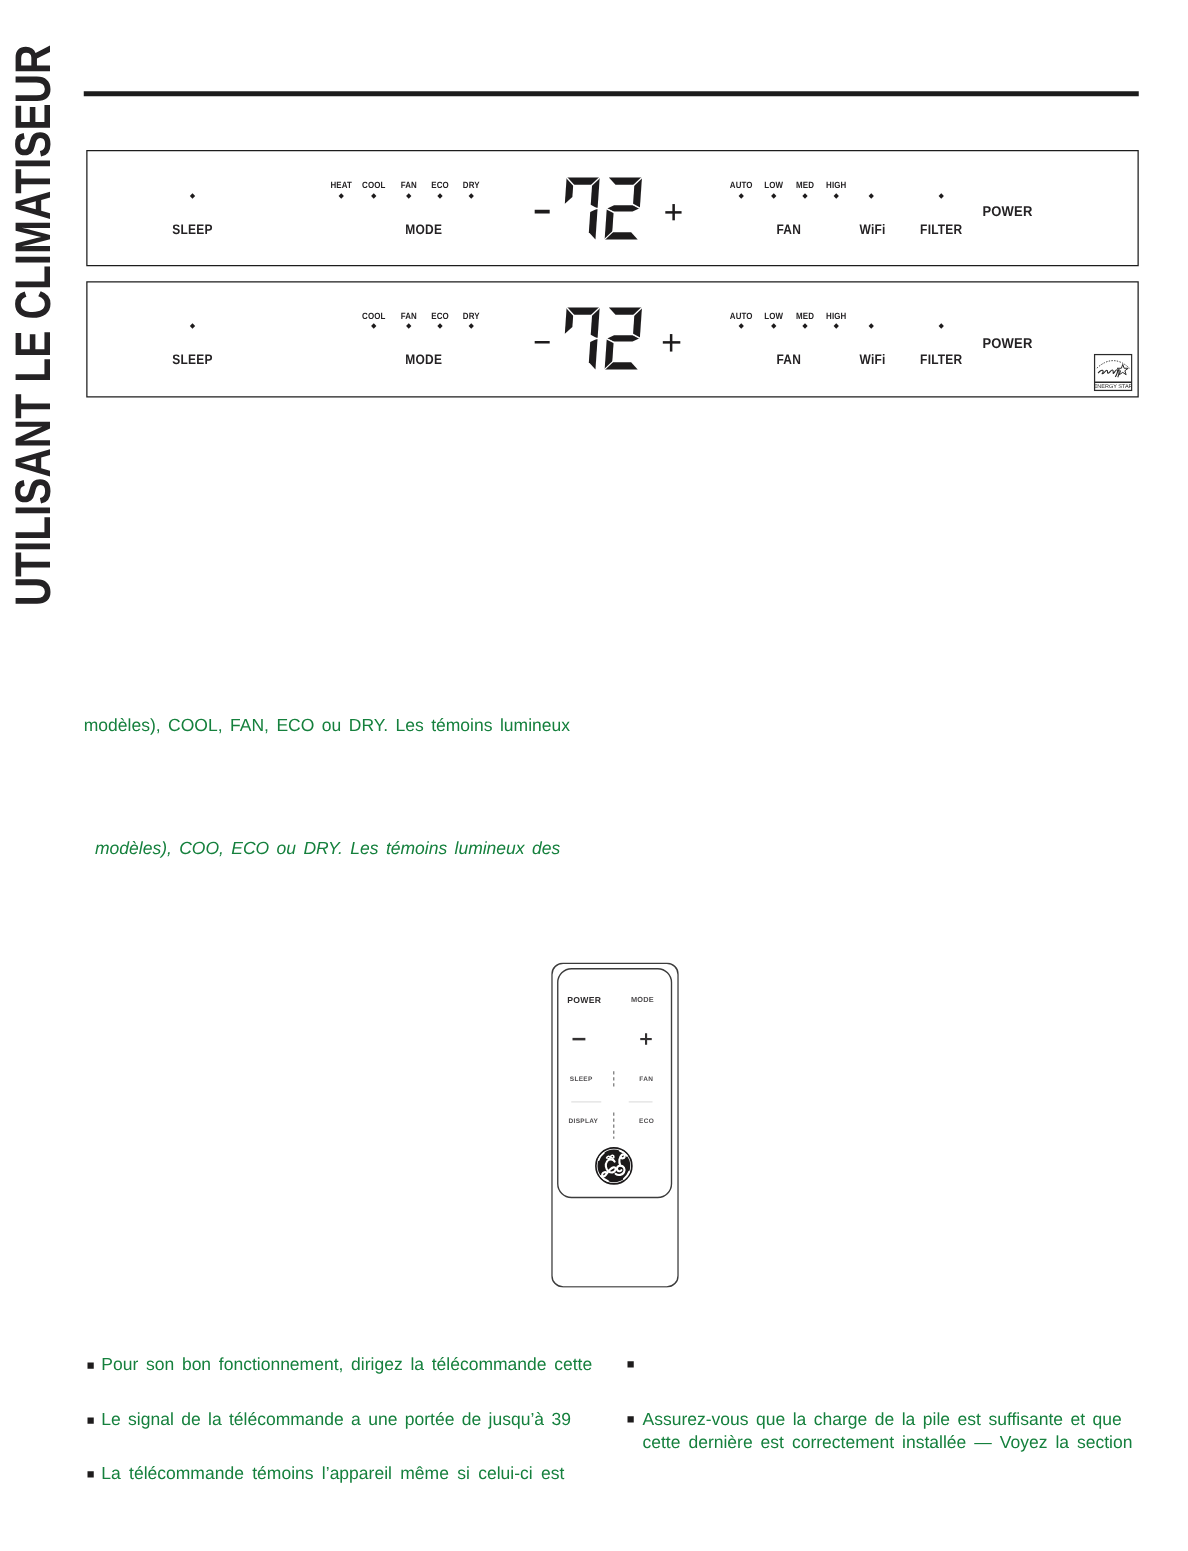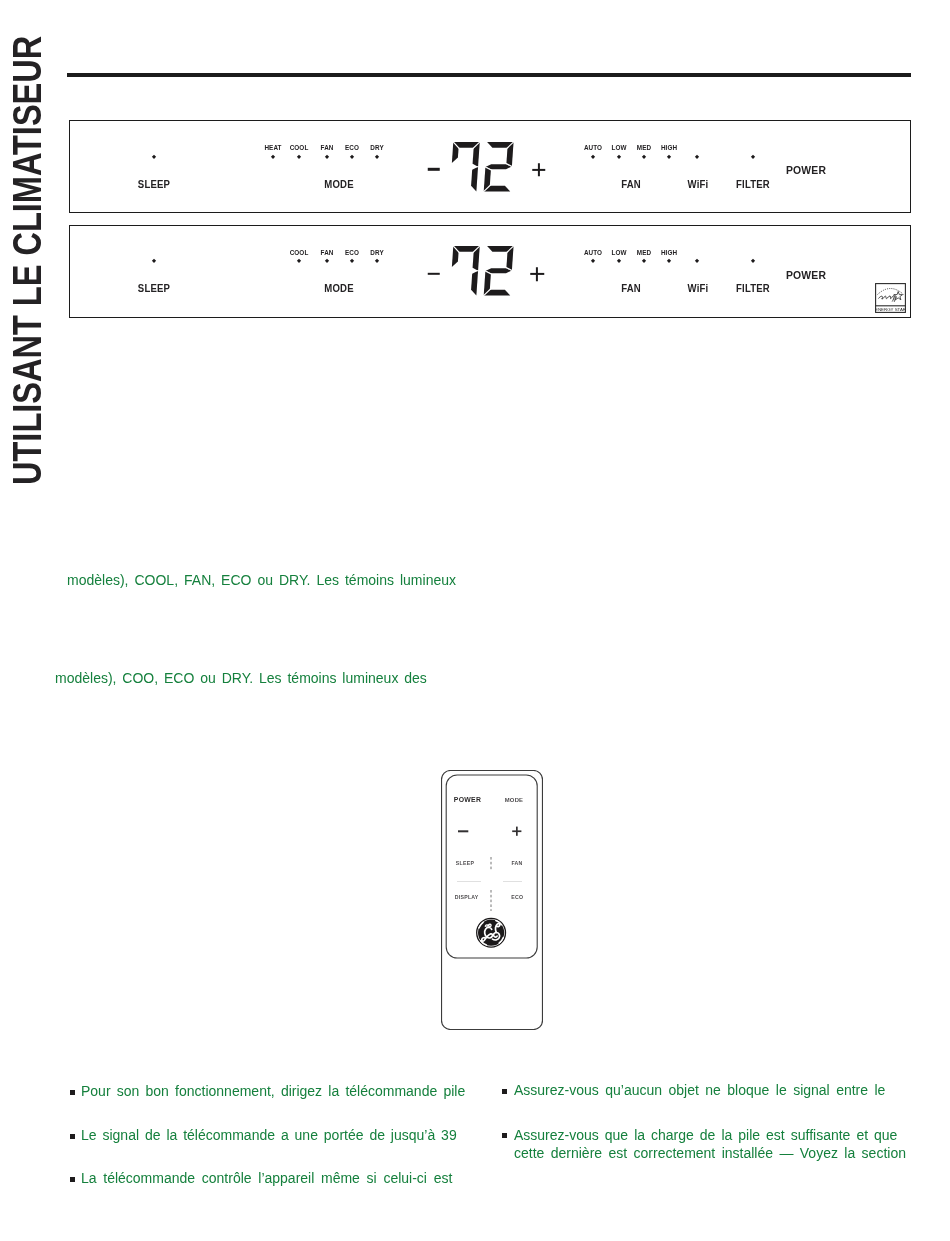--- a/index.html
+++ b/index.html
@@ -191,21 +191,21 @@
 <path d="M2.5,11.5 Q15.5,-0.5 28.5,11.5" fill="none" stroke="#2a2a2a" stroke-width="0.8" stroke-dasharray="1.1,1.1"></path>
 <path d="M3.5,15.5 C5,13.5 7,12.5 7.5,13.8 C8,15 6,16 7,16 C8.5,16 9,13.2 10.5,13.2 C11.5,13.2 10.5,15.8 11.5,15.6 C13,15.2 13.5,12.8 15,13 C16.2,13.2 15,16.5 16,15.5 C17.3,14.2 17.5,12.5 18.8,12.8 C20,13.1 18,17.5 17.2,18.5 M19.5,13.2 C20.8,12.9 20.2,17 19.2,18.8" fill="none" stroke="#2a2a2a" stroke-width="0.9"></path>
 <path d="M23.2,8.5 L24.3,11.6 L27.6,11.6 L24.9,13.6 L25.9,16.8 L23.2,14.9 L20.4,16.8 L21.4,13.6 L18.8,11.6 L22.1,11.6 Z" fill="none" stroke="#2a2a2a" stroke-width="0.8" stroke-linejoin="round"></path>
 <line x1="0.6" y1="22.8" x2="30.4" y2="22.8" stroke="#2a2a2a" stroke-width="1.1"></line>
 <text x="15.5" y="27.8" font-family="Liberation Sans,sans-serif" font-size="4.4" text-anchor="middle" fill="#2a2a2a">ENERGY STAR</text>
 </svg>
     </div>
 
   <div class="txt" style="left:67px;top:572.1px;word-spacing:2.1px;">modèles), COOL, FAN, ECO ou DRY. Les témoins lumineux</div>
 
-  <div class="txt" style="left:55px;top:670.1px;word-spacing:2.0px;">modèles), COO, ECO ou DRY. Les témoins lumineux des</div>
+  <div class="txt" style="left:76px;top:670.1px;word-spacing:2.0px;font-style:italic;">modèles), COO, ECO ou DRY. Les témoins lumineux des</div>
 
   <div class="abs" style="left:440.5px;top:770px;">
       <svg width="102" height="260" viewBox="0 0 102 260" style="display:block;">
 
 <rect x="0.5" y="0.5" width="101" height="259" rx="9" fill="#fff" stroke="#3c3c3c" stroke-width="1.2"></rect>
 
 <rect x="5.2" y="5" width="91" height="183" rx="11" fill="#fff" stroke="#3c3c3c" stroke-width="1.1"></rect>
 
 <text x="26.5" y="32" font-family="Liberation Sans,sans-serif" font-size="6.9" font-weight="bold" letter-spacing="0.25" text-anchor="middle" fill="#2c2a2b">POWER</text>
 
@@ -242,28 +242,27 @@
 <path d="M 4.7,-12.2 A 13.1,13.1 0 0 1 10.4,-8.0" stroke-width="1.5"></path>
 <path d="M 12.2,4.7 A 13.1,13.1 0 0 1 8.0,10.4" stroke-width="1.5"></path>
 <path d="M -4.7,12.2 A 13.1,13.1 0 0 1 -10.4,8.0" stroke-width="1.5"></path>
 <path d="M -12.2,-4.7 A 13.1,13.1 0 0 1 -8.0,-10.4" stroke-width="1.5"></path>
 </g>
 </g>
 </svg>
     </div>
 
   <div class="bullet" style="left:69.7px;top:1090px;"></div>
-  <div class="txt" style="left:81px;top:1082.6px;word-spacing:2.3px;">Pour son bon fonctionnement, dirigez la télécommande pile</div>
+  <div class="txt" style="left:81px;top:1082.6px;word-spacing:2.3px;">Pour son bon fonctionnement, dirigez la télécommande cette</div>
 
   <div class="bullet" style="left:69.7px;top:1134px;"></div>
   <div class="txt" style="left:81px;top:1126.6px;word-spacing:2.0px;">Le signal de la télécommande a une portée de jusqu’à 39</div>
 
   <div class="bullet" style="left:69.7px;top:1177px;"></div>
-  <div class="txt" style="left:81px;top:1169.6px;word-spacing:2.8px;">La télécommande contrôle l’appareil même si celui-ci est</div>
+  <div class="txt" style="left:81px;top:1169.6px;word-spacing:2.8px;">La télécommande témoins l’appareil même si celui-ci est</div>
 
   <div class="bullet" style="left:502px;top:1089px;"></div>
-  <div class="txt" style="left:514px;top:1082.1px;word-spacing:2.55px;">Assurez-vous qu’aucun objet ne bloque le signal entre le</div>
 
   <div class="bullet" style="left:502px;top:1133px;"></div>
   <div class="txt" style="left:514px;top:1144.6px;word-spacing:2.5px;">cette dernière est correctement installée — Voyez la section</div>
   <div class="txt" style="left:514px;top:1127.1px;word-spacing:2.1px;">Assurez-vous que la charge de la pile est suffisante et que</div>
 
 </div>
 
 </body></html>

